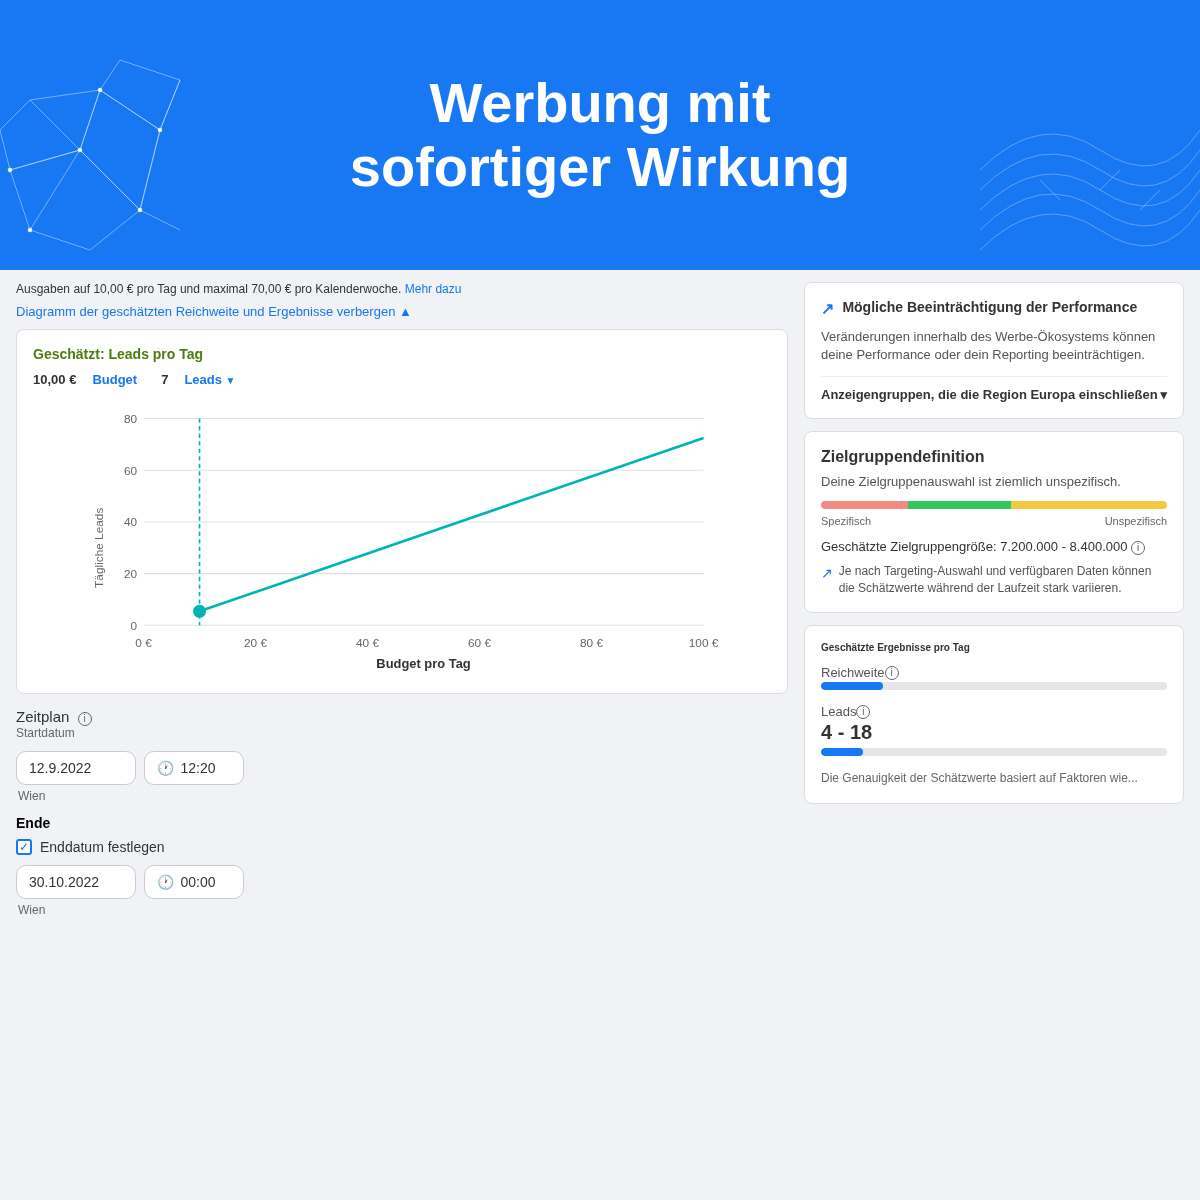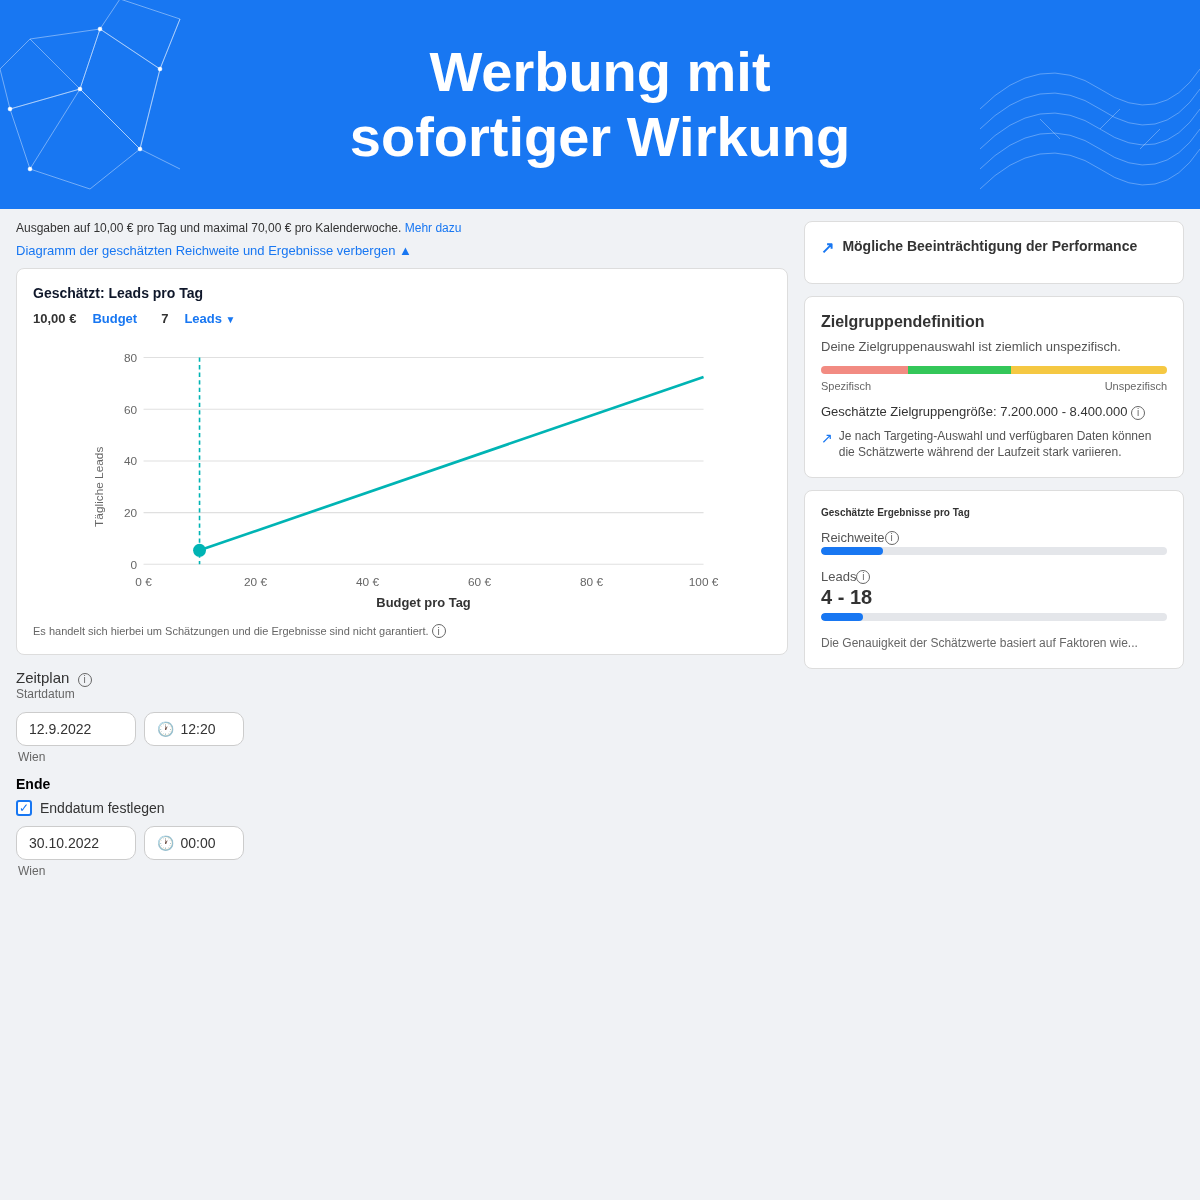--- a/index.html
+++ b/index.html
@@ -2,21 +2,21 @@
 <html><head>
   <meta charset="utf-8">
   <style>
     * { box-sizing: border-box; margin: 0; padding: 0; }
     body { font-family: Arial, sans-serif; width: 1200px; height: 1200px; overflow: hidden; background: #f0f2f5; }
 
     
     .hero {
       background: #1877f2;
       width: 100%;
-      height: 209px;
+      height: 270px;
       position: relative;
       display: flex;
       align-items: center;
       justify-content: center;
       overflow: hidden;
     }
     .hero-text {
       color: white;
       font-size: 56px;
       font-weight: 900;
@@ -77,21 +77,21 @@
       background: white;
       border: 1px solid #ddd;
       border-radius: 8px;
       padding: 16px;
       margin-bottom: 14px;
     }
 
     .chart-title {
       font-size: 14px;
       font-weight: bold;
-      color: #0f172a;
+      color: #4d7c0f;
       margin-bottom: 10px;
     }
 
     .chart-meta {
       display: flex;
       align-items: center;
       gap: 16px;
       margin-bottom: 10px;
       font-size: 13px;
     }
@@ -428,24 +428,20 @@
           <text x="310" y="252" font-size="12" fill="#333" text-anchor="middle" font-weight="bold">Budget pro Tag</text>
 
           <line x1="102" y1="199" x2="570" y2="38" stroke="#00b4b4" stroke-width="2.5"></line>
 
           <circle cx="102" cy="199" r="6" fill="#00b4b4"></circle>
 
           <line x1="102" y1="20" x2="102" y2="212" stroke="#00b4b4" stroke-width="1.5" stroke-dasharray="4,3"></line>
         </svg>
       </div>
 
-      <div class="chart-note">
-        <span>Es handelt sich hierbei um Schätzungen und die Ergebnisse sind nicht garantiert.</span>
-        <span class="info-circle">i</span>
-      </div>
     </div>
 
     <div>
       <div class="section-title">
         <span>Zeitplan</span>
         <span class="info-circle" style="margin-left:4px;">i</span>
       </div>
 
       <div class="field-label">Startdatum</div>
       <div class="date-time-row">
@@ -481,20 +477,25 @@
     </div>
   </div>
 
   <div class="right-panel">
 
     <div class="warning-card">
       <div class="warning-title">
         <span class="warning-icon">↗</span>
         <span>Mögliche Beeinträchtigung der Performance</span>
       </div>
+      <div class="warning-text">Veränderungen innerhalb des Werbe-Ökosystems können deine Performance oder dein Reporting beeinträchtigen.</div>
+      <div class="accordion-row">
+        <span>Anzeigengruppen, die die Region Europa einschließen</span>
+        <span>▾</span>
+      </div>
     </div>
 
     <div class="info-card">
       <div class="ziel-title">Zielgruppendefinition</div>
       <div class="ziel-desc">Deine Zielgruppenauswahl ist ziemlich unspezifisch.</div>
 
       <div class="spectrum-bar"></div>
       <div class="spectrum-labels">
         <span>Spezifisch</span>
         <span>Unspezifisch</span>

